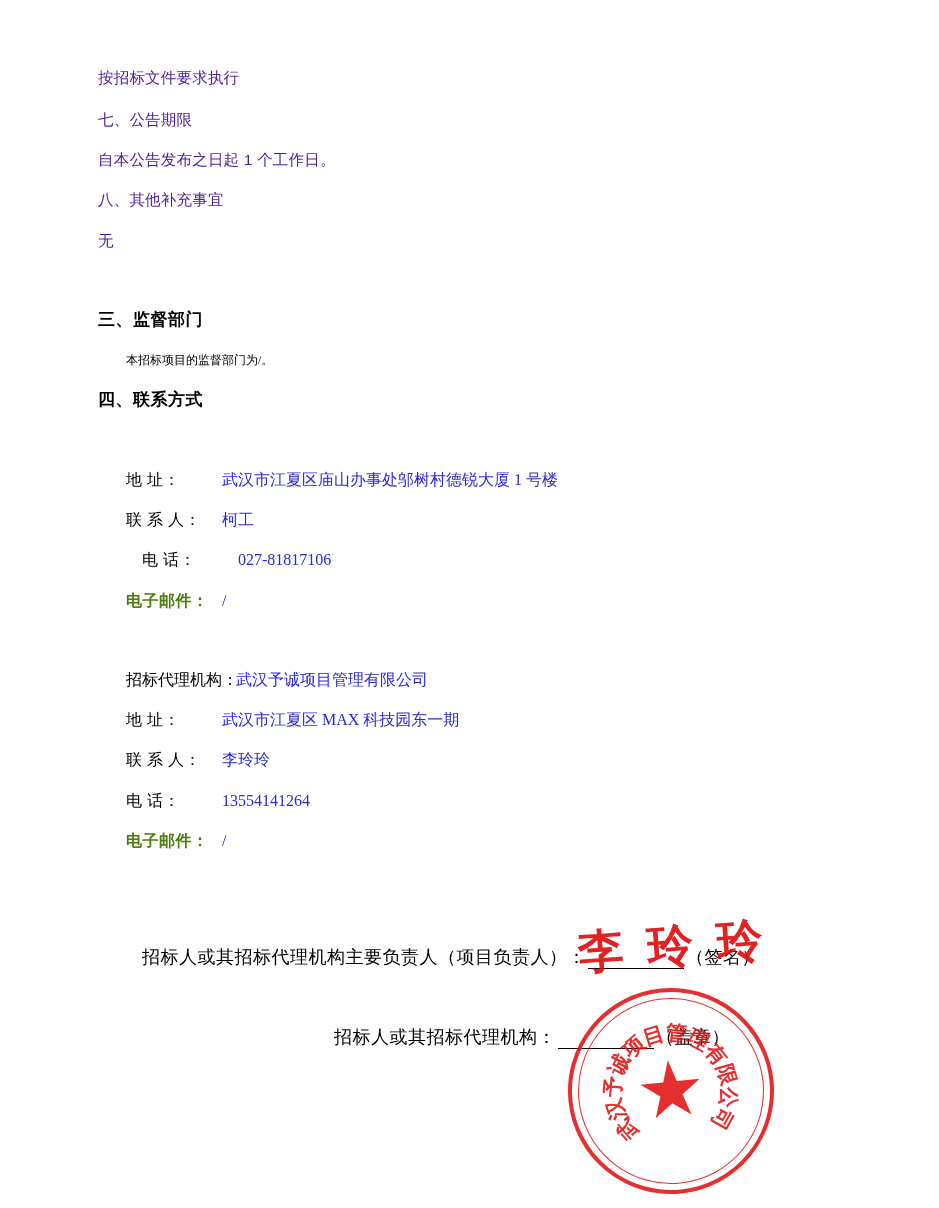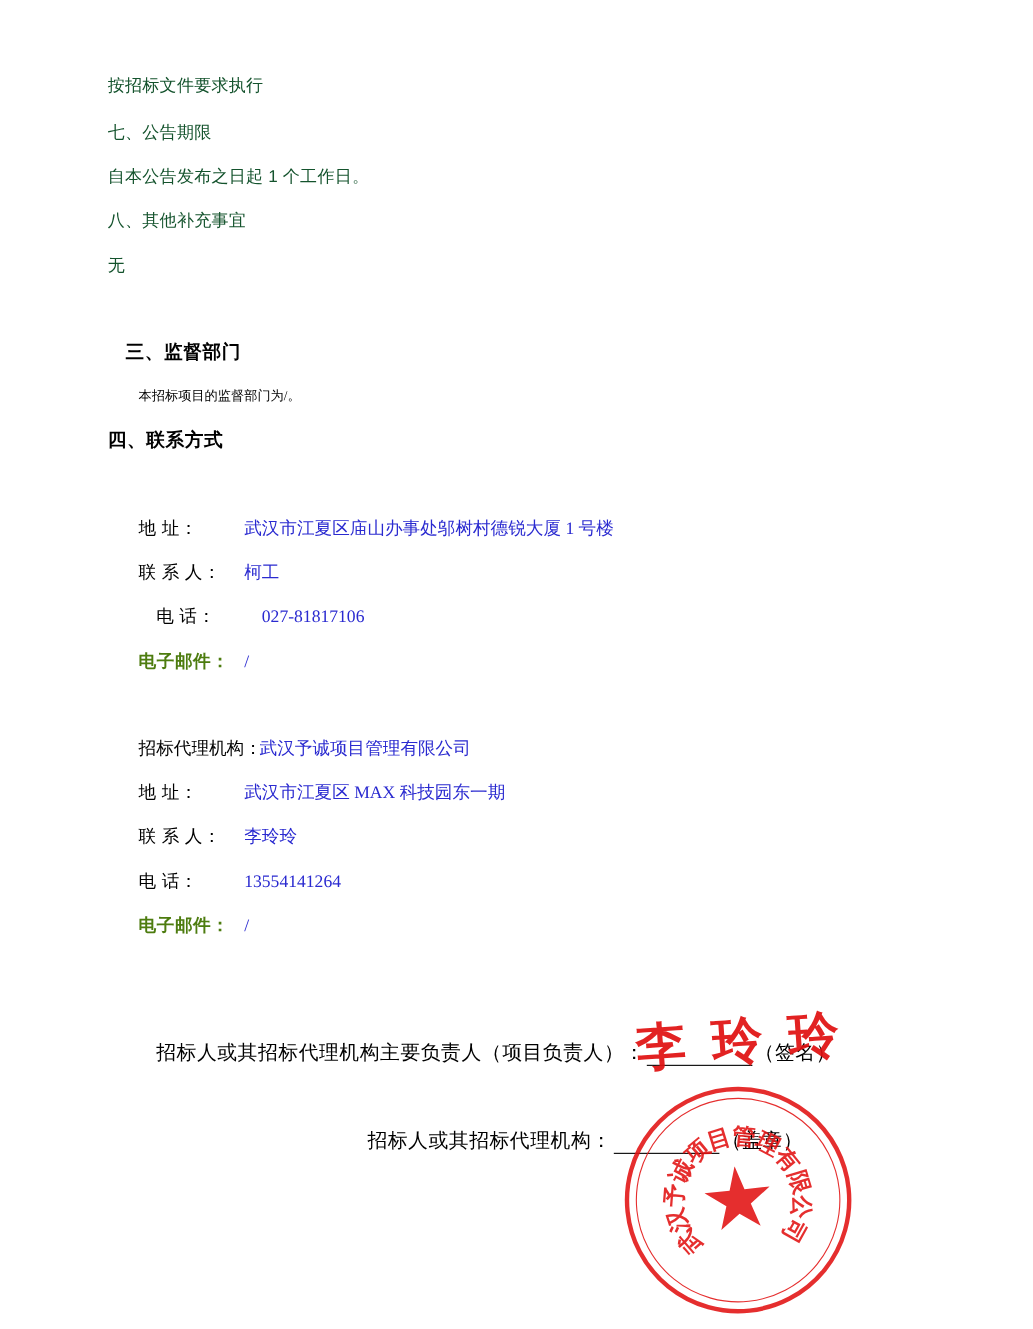--- a/index.html
+++ b/index.html
@@ -18,41 +18,41 @@
   .page {
     position: relative;
     width: 939px;
     height: 1208px;
   }
   .sec-a {
     position: absolute;
     left: 98px;
     font-family: "Liberation Sans", sans-serif;
     font-size: 15.5px;
-    color: #14532d;
+    color: #4c1d95;
     white-space: nowrap;
     letter-spacing: 0.2px;
   }
   .sec-a.r1 { top: 68px; }
   .sec-a.r2 { top: 110px; }
   .sec-a.r3 { top: 150px; }
   .sec-a.r4 { top: 190px; }
   .sec-a.r5 { top: 231px; }
 
   .head-bold {
     position: absolute;
     left: 98px;
     font-family: "Liberation Sans", sans-serif;
     font-weight: bold;
     font-size: 17px;
     color: #000000;
     white-space: nowrap;
     letter-spacing: 0.5px;
   }
-  .head-bold.h1 { top: 308px; margin-left: 16px; }
+  .head-bold.h1 { top: 308px; }
   .head-bold.h2 { top: 388px; }
 
   .body-line {
     position: absolute;
     font-size: 12px;
     white-space: nowrap;
     font-family: "Liberation Serif", serif;
   }
   .body-line.indent {
     left: 126px;

